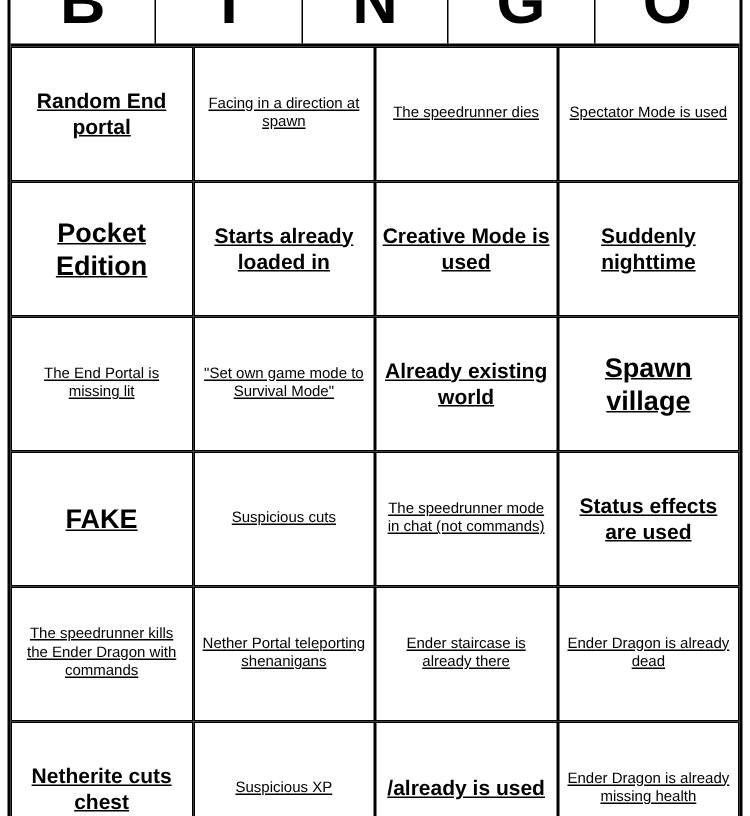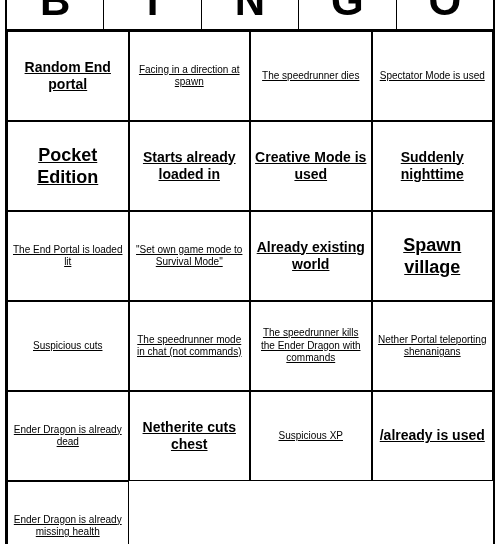--- a/index.html
+++ b/index.html
@@ -77,27 +77,30 @@
     </div>
   <div class="bingo-grid">
   <div class="bingo-cell medium-text">Random End portal</div>
       <div class="bingo-cell small-text">Facing in a direction at spawn</div>
       <div class="bingo-cell small-text">The speedrunner dies</div>
       <div class="bingo-cell small-text">Spectator Mode is used</div>
       <div class="bingo-cell large-text">Pocket Edition</div>
       <div class="bingo-cell medium-text">Starts already loaded in</div>
       <div class="bingo-cell medium-text">Creative Mode is used</div>
       <div class="bingo-cell medium-text">Suddenly nighttime</div>
-      <div class="bingo-cell small-text">The End Portal is loaded lit</div>
+      <div class="bingo-cell small-text">The End Portal is missing lit</div>
       <div class="bingo-cell small-text">"Set own game mode to Survival Mode"</div>
       <div class="bingo-cell medium-text">Already existing world</div>
       <div class="bingo-cell large-text">Spawn village</div>
+      <div class="bingo-cell large-text">FAKE</div>
       <div class="bingo-cell small-text">Suspicious cuts</div>
       <div class="bingo-cell small-text">The speedrunner mode in chat (not commands)</div>
+      <div class="bingo-cell medium-text">Status effects are used</div>
       <div class="bingo-cell small-text">The speedrunner kills the Ender Dragon with commands</div>
       <div class="bingo-cell small-text">Nether Portal teleporting shenanigans</div>
+      <div class="bingo-cell small-text">Ender staircase is already there</div>
       <div class="bingo-cell small-text">Ender Dragon is already dead</div>
       <div class="bingo-cell medium-text">Netherite cuts chest</div>
       <div class="bingo-cell small-text">Suspicious XP</div>
       <div class="bingo-cell medium-text">/already is used</div>
       <div class="bingo-cell small-text">Ender Dragon is already missing health</div>
     </div>
 </div>
 
 </body></html>

